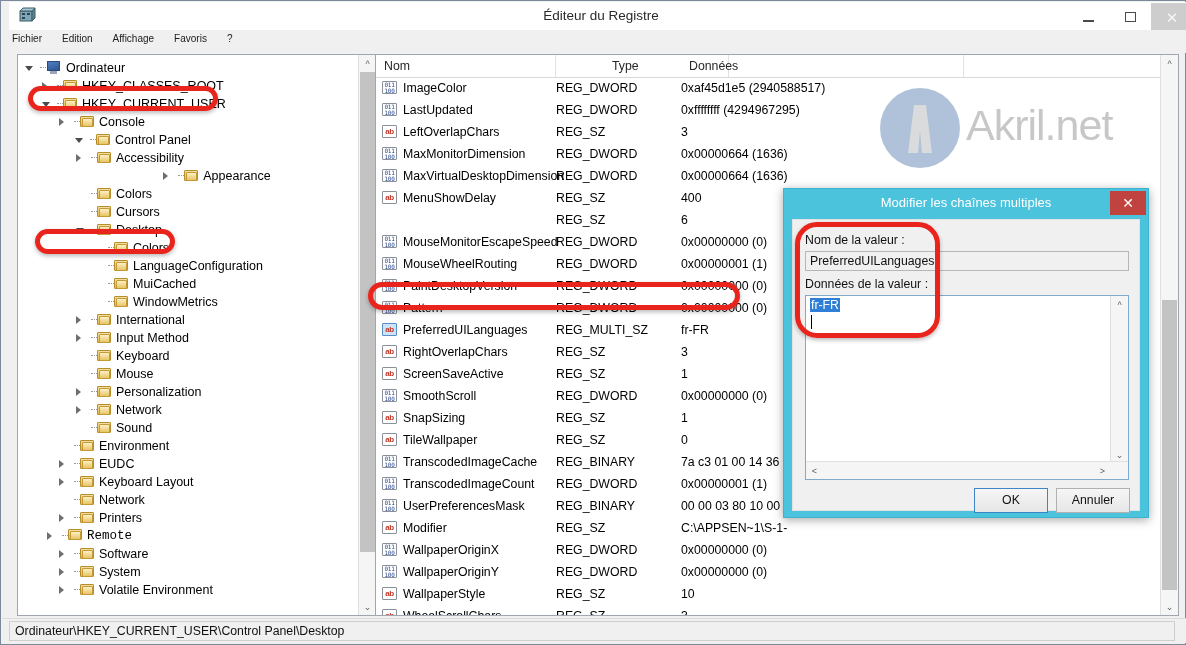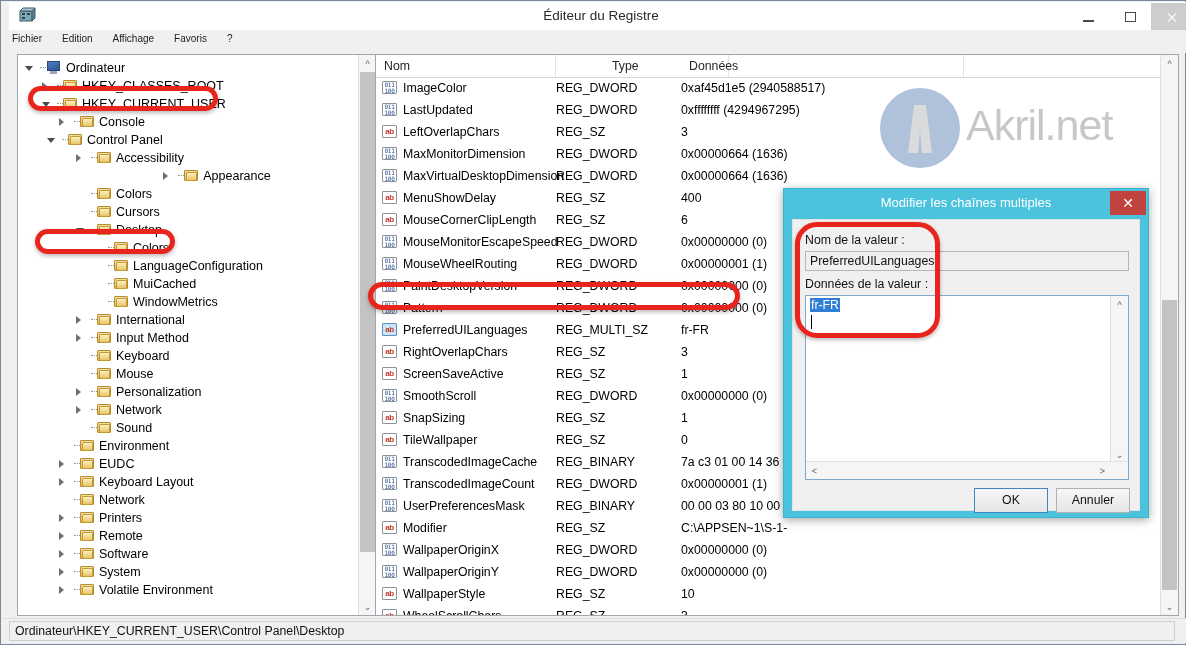--- a/index.html
+++ b/index.html
@@ -166,21 +166,21 @@
         <div class="menu-item">Favoris</div>
         <div class="menu-item">?</div>
       </div>
 
     <div class="tree-pane">
       <div class="tree" id="tree">
           <div class="tnode" style="padding-left: 6px;"><span class="tw"><span class="arrow open"></span></span><span class="dots"></span><span class="pcicon"><i class="pc-scr"></i><i class="pc-base"></i></span><span class="tlabel">Ordinateur</span></div>
           <div class="tnode" style="padding-left: 23px;"><span class="tw"><span class="arrow"></span></span><span class="dots"></span><span class="folder"><i class="f-back"></i><i class="f-front"></i></span><span class="tlabel">HKEY_CLASSES_ROOT</span></div>
           <div class="tnode" style="padding-left: 23px;"><span class="tw"><span class="arrow open"></span></span><span class="dots"></span><span class="folder"><i class="f-back"></i><i class="f-front"></i></span><span class="tlabel">HKEY_CURRENT_USER</span></div>
           <div class="tnode" style="padding-left: 40px;"><span class="tw"><span class="arrow"></span></span><span class="dots"></span><span class="folder"><i class="f-back"></i><i class="f-front"></i></span><span class="tlabel">Console</span></div>
-          <div class="tnode" style="padding-left: 28px;"><span class="tw"><span class="arrow open"></span></span><span class="dots"></span><span class="folder"><i class="f-back"></i><i class="f-front"></i></span><span class="tlabel">Control Panel</span></div>
+          <div class="tnode" style="padding-left: 56px;"><span class="tw"><span class="arrow open"></span></span><span class="dots"></span><span class="folder"><i class="f-back"></i><i class="f-front"></i></span><span class="tlabel">Control Panel</span></div>
           <div class="tnode" style="padding-left: 57px;"><span class="tw"><span class="arrow"></span></span><span class="dots"></span><span class="folder"><i class="f-back"></i><i class="f-front"></i></span><span class="tlabel">Accessibility</span></div>
           <div class="tnode" style="padding-left: 57px; text-align: center;"><span class="tw"><span class="arrow"></span></span><span class="dots"></span><span class="folder"><i class="f-back"></i><i class="f-front"></i></span><span class="tlabel">Appearance</span></div>
           <div class="tnode" style="padding-left: 57px;"><span class="tw"></span><span class="dots"></span><span class="folder"><i class="f-back"></i><i class="f-front"></i></span><span class="tlabel">Colors</span></div>
           <div class="tnode" style="padding-left: 57px;"><span class="tw"></span><span class="dots"></span><span class="folder"><i class="f-back"></i><i class="f-front"></i></span><span class="tlabel">Cursors</span></div>
           <div class="tnode" style="padding-left: 57px;"><span class="tw"><span class="arrow open"></span></span><span class="dots"></span><span class="folder"><i class="f-back"></i><i class="f-front"></i></span><span class="tlabel">Desktop</span></div>
           <div class="tnode" style="padding-left: 74px;"><span class="tw"></span><span class="dots"></span><span class="folder"><i class="f-back"></i><i class="f-front"></i></span><span class="tlabel">Colors</span></div>
           <div class="tnode" style="padding-left: 74px;"><span class="tw"></span><span class="dots"></span><span class="folder"><i class="f-back"></i><i class="f-front"></i></span><span class="tlabel">LanguageConfiguration</span></div>
           <div class="tnode" style="padding-left: 74px;"><span class="tw"></span><span class="dots"></span><span class="folder"><i class="f-back"></i><i class="f-front"></i></span><span class="tlabel">MuiCached</span></div>
           <div class="tnode" style="padding-left: 74px;"><span class="tw"></span><span class="dots"></span><span class="folder"><i class="f-back"></i><i class="f-front"></i></span><span class="tlabel">WindowMetrics</span></div>
           <div class="tnode" style="padding-left: 57px;"><span class="tw"><span class="arrow"></span></span><span class="dots"></span><span class="folder"><i class="f-back"></i><i class="f-front"></i></span><span class="tlabel">International</span></div>
@@ -188,21 +188,21 @@
           <div class="tnode" style="padding-left: 57px;"><span class="tw"></span><span class="dots"></span><span class="folder"><i class="f-back"></i><i class="f-front"></i></span><span class="tlabel">Keyboard</span></div>
           <div class="tnode" style="padding-left: 57px;"><span class="tw"></span><span class="dots"></span><span class="folder"><i class="f-back"></i><i class="f-front"></i></span><span class="tlabel">Mouse</span></div>
           <div class="tnode" style="padding-left: 57px;"><span class="tw"><span class="arrow"></span></span><span class="dots"></span><span class="folder"><i class="f-back"></i><i class="f-front"></i></span><span class="tlabel">Personalization</span></div>
           <div class="tnode" style="padding-left: 57px;"><span class="tw"><span class="arrow"></span></span><span class="dots"></span><span class="folder"><i class="f-back"></i><i class="f-front"></i></span><span class="tlabel">Network</span></div>
           <div class="tnode" style="padding-left: 57px;"><span class="tw"></span><span class="dots"></span><span class="folder"><i class="f-back"></i><i class="f-front"></i></span><span class="tlabel">Sound</span></div>
           <div class="tnode" style="padding-left: 40px;"><span class="tw"></span><span class="dots"></span><span class="folder"><i class="f-back"></i><i class="f-front"></i></span><span class="tlabel">Environment</span></div>
           <div class="tnode" style="padding-left: 40px;"><span class="tw"><span class="arrow"></span></span><span class="dots"></span><span class="folder"><i class="f-back"></i><i class="f-front"></i></span><span class="tlabel">EUDC</span></div>
           <div class="tnode" style="padding-left: 40px;"><span class="tw"><span class="arrow"></span></span><span class="dots"></span><span class="folder"><i class="f-back"></i><i class="f-front"></i></span><span class="tlabel">Keyboard Layout</span></div>
           <div class="tnode" style="padding-left: 40px;"><span class="tw"></span><span class="dots"></span><span class="folder"><i class="f-back"></i><i class="f-front"></i></span><span class="tlabel">Network</span></div>
           <div class="tnode" style="padding-left: 40px;"><span class="tw"><span class="arrow"></span></span><span class="dots"></span><span class="folder"><i class="f-back"></i><i class="f-front"></i></span><span class="tlabel">Printers</span></div>
-          <div class="tnode" style="padding-left: 40px;"><span class="tw"><span class="arrow"></span></span><span class="dots"></span><span class="folder"><i class="f-back"></i><i class="f-front"></i></span><span class="tlabel">Remote</span></div>
+          <div class="tnode" style="padding-left: 28px; font-family: Liberation Mono, monospace;"><span class="tw"><span class="arrow"></span></span><span class="dots"></span><span class="folder"><i class="f-back"></i><i class="f-front"></i></span><span class="tlabel">Remote</span></div>
           <div class="tnode" style="padding-left: 40px;"><span class="tw"><span class="arrow"></span></span><span class="dots"></span><span class="folder"><i class="f-back"></i><i class="f-front"></i></span><span class="tlabel">Software</span></div>
           <div class="tnode" style="padding-left: 40px;"><span class="tw"><span class="arrow"></span></span><span class="dots"></span><span class="folder"><i class="f-back"></i><i class="f-front"></i></span><span class="tlabel">System</span></div>
           <div class="tnode" style="padding-left: 40px;"><span class="tw"><span class="arrow"></span></span><span class="dots"></span><span class="folder"><i class="f-back"></i><i class="f-front"></i></span><span class="tlabel">Volatile Environment</span></div>
         </div>
       <div class="sb" style="right:0;top:0;height:560px;">
         <div class="arw" style="top:0;">^</div>
         <div class="thumb" style="top:17px;height:480px;"></div>
         <div class="arw" style="bottom:0;">⌄</div>
       </div>
     </div>
@@ -239,21 +239,20 @@
             <div class="c-name"><span class="vicon"><span style="display:block">011</span><span style="display:block">100</span></span><span>MaxVirtualDesktopDimension</span></div>
             <div class="c-type">REG_DWORD</div>
             <div class="c-data">0x00000664 (1636)</div>
           </div>
           <div class="row">
             <div class="c-name"><span class="vicon sz">ab</span><span>MenuShowDelay</span></div>
             <div class="c-type">REG_SZ</div>
             <div class="c-data">400</div>
           </div>
           <div class="row">
-            <div class="c-name"><span class="vicon sz">ab</span><span>MouseCornerClipLength</span></div>
             <div class="c-type">REG_SZ</div>
             <div class="c-data">6</div>
           </div>
           <div class="row">
             <div class="c-name"><span class="vicon"><span style="display:block">011</span><span style="display:block">100</span></span><span>MouseMonitorEscapeSpeed</span></div>
             <div class="c-type">REG_DWORD</div>
             <div class="c-data">0x00000000 (0)</div>
           </div>
           <div class="row">
             <div class="c-name"><span class="vicon"><span style="display:block">011</span><span style="display:block">100</span></span><span>MouseWheelRouting</span></div>

